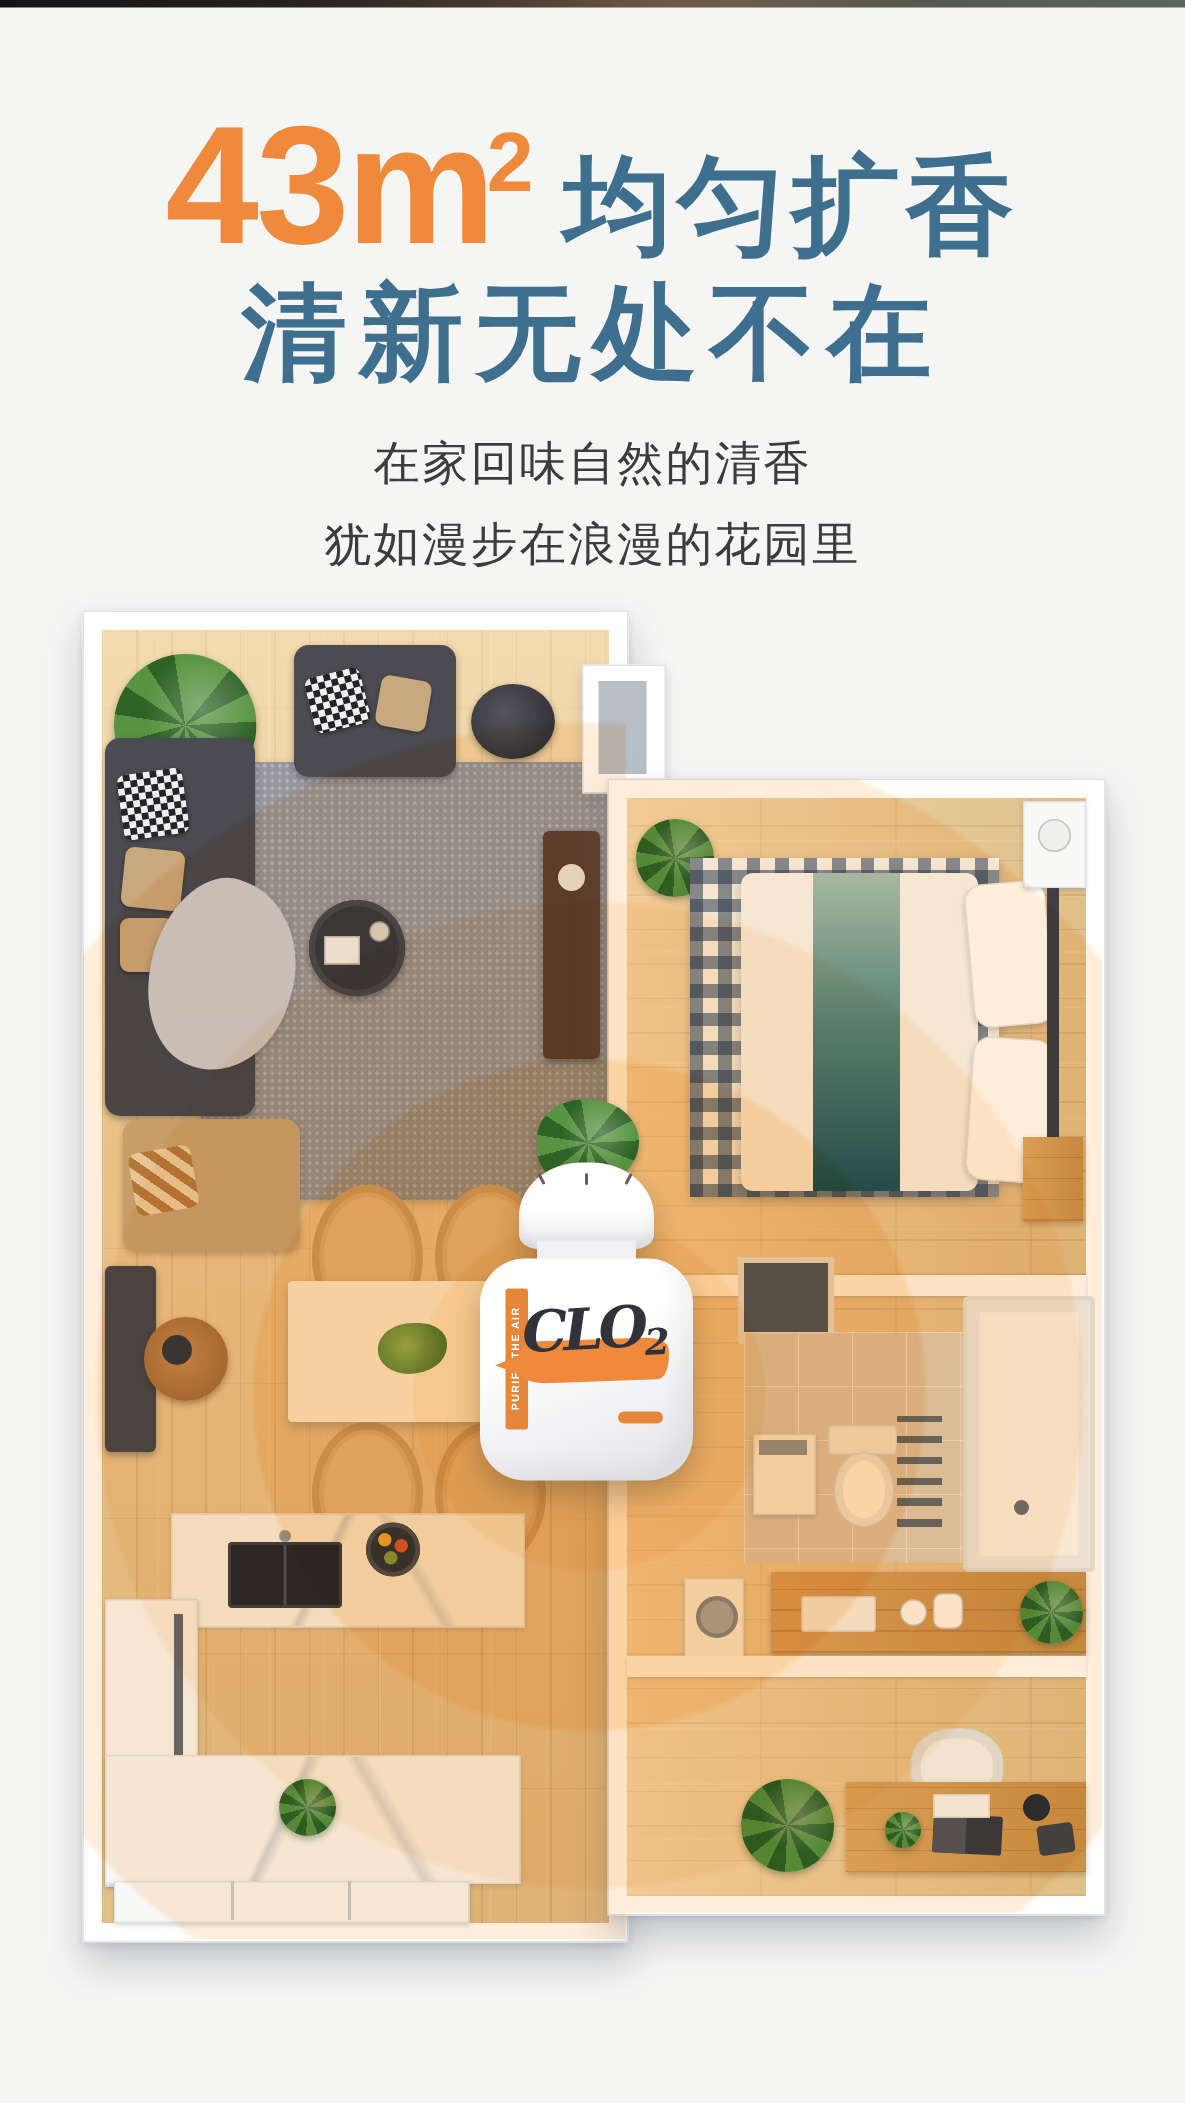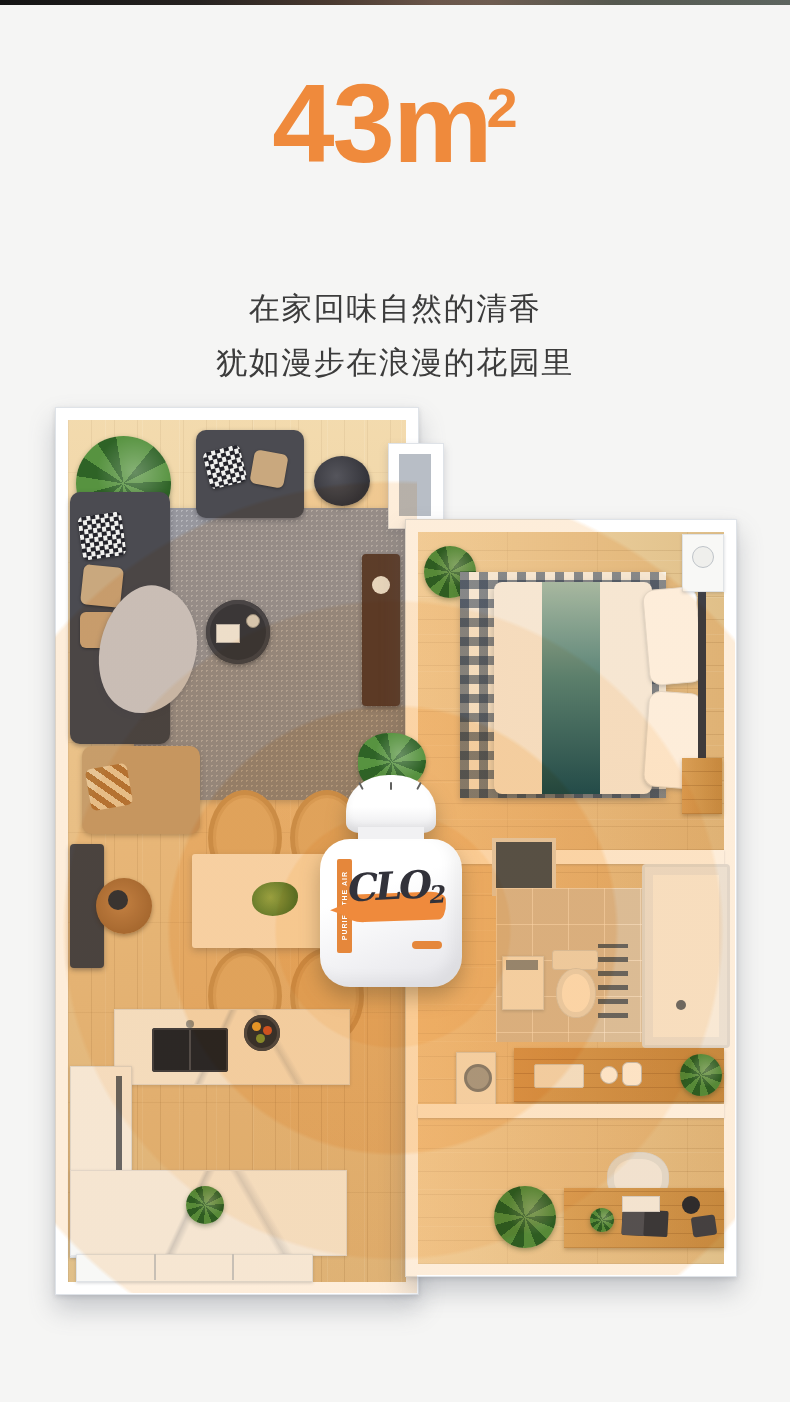--- a/index.html
+++ b/index.html
@@ -108,21 +108,23 @@
 </style>
 </head>
 <body>
 
 <div class="page">
   <div class="top-strip"></div>
 
   <header class="headline">
     <div class="h-line1">
       <span class="h-area"><span>43m</span><sup>2</sup></span>
-    </div>
+      <span class="h-cn">均匀扩香</span>
+    </div>
+    <div class="h-line2">清新无处不在</div>
   </header>
 
   <p class="sub sub2">犹如漫步在浪漫的花园里</p>
   <p class="sub sub1">在家回味自然的清香</p>
 
   <div class="plan">
 
     <div class="wing" style="left:0;top:0;width:362px;height:886px;">
       <div class="floor wood-v"></div>
       <div class="abs rug" style="left:78px;top:100px;width:278px;height:292px;"></div>

